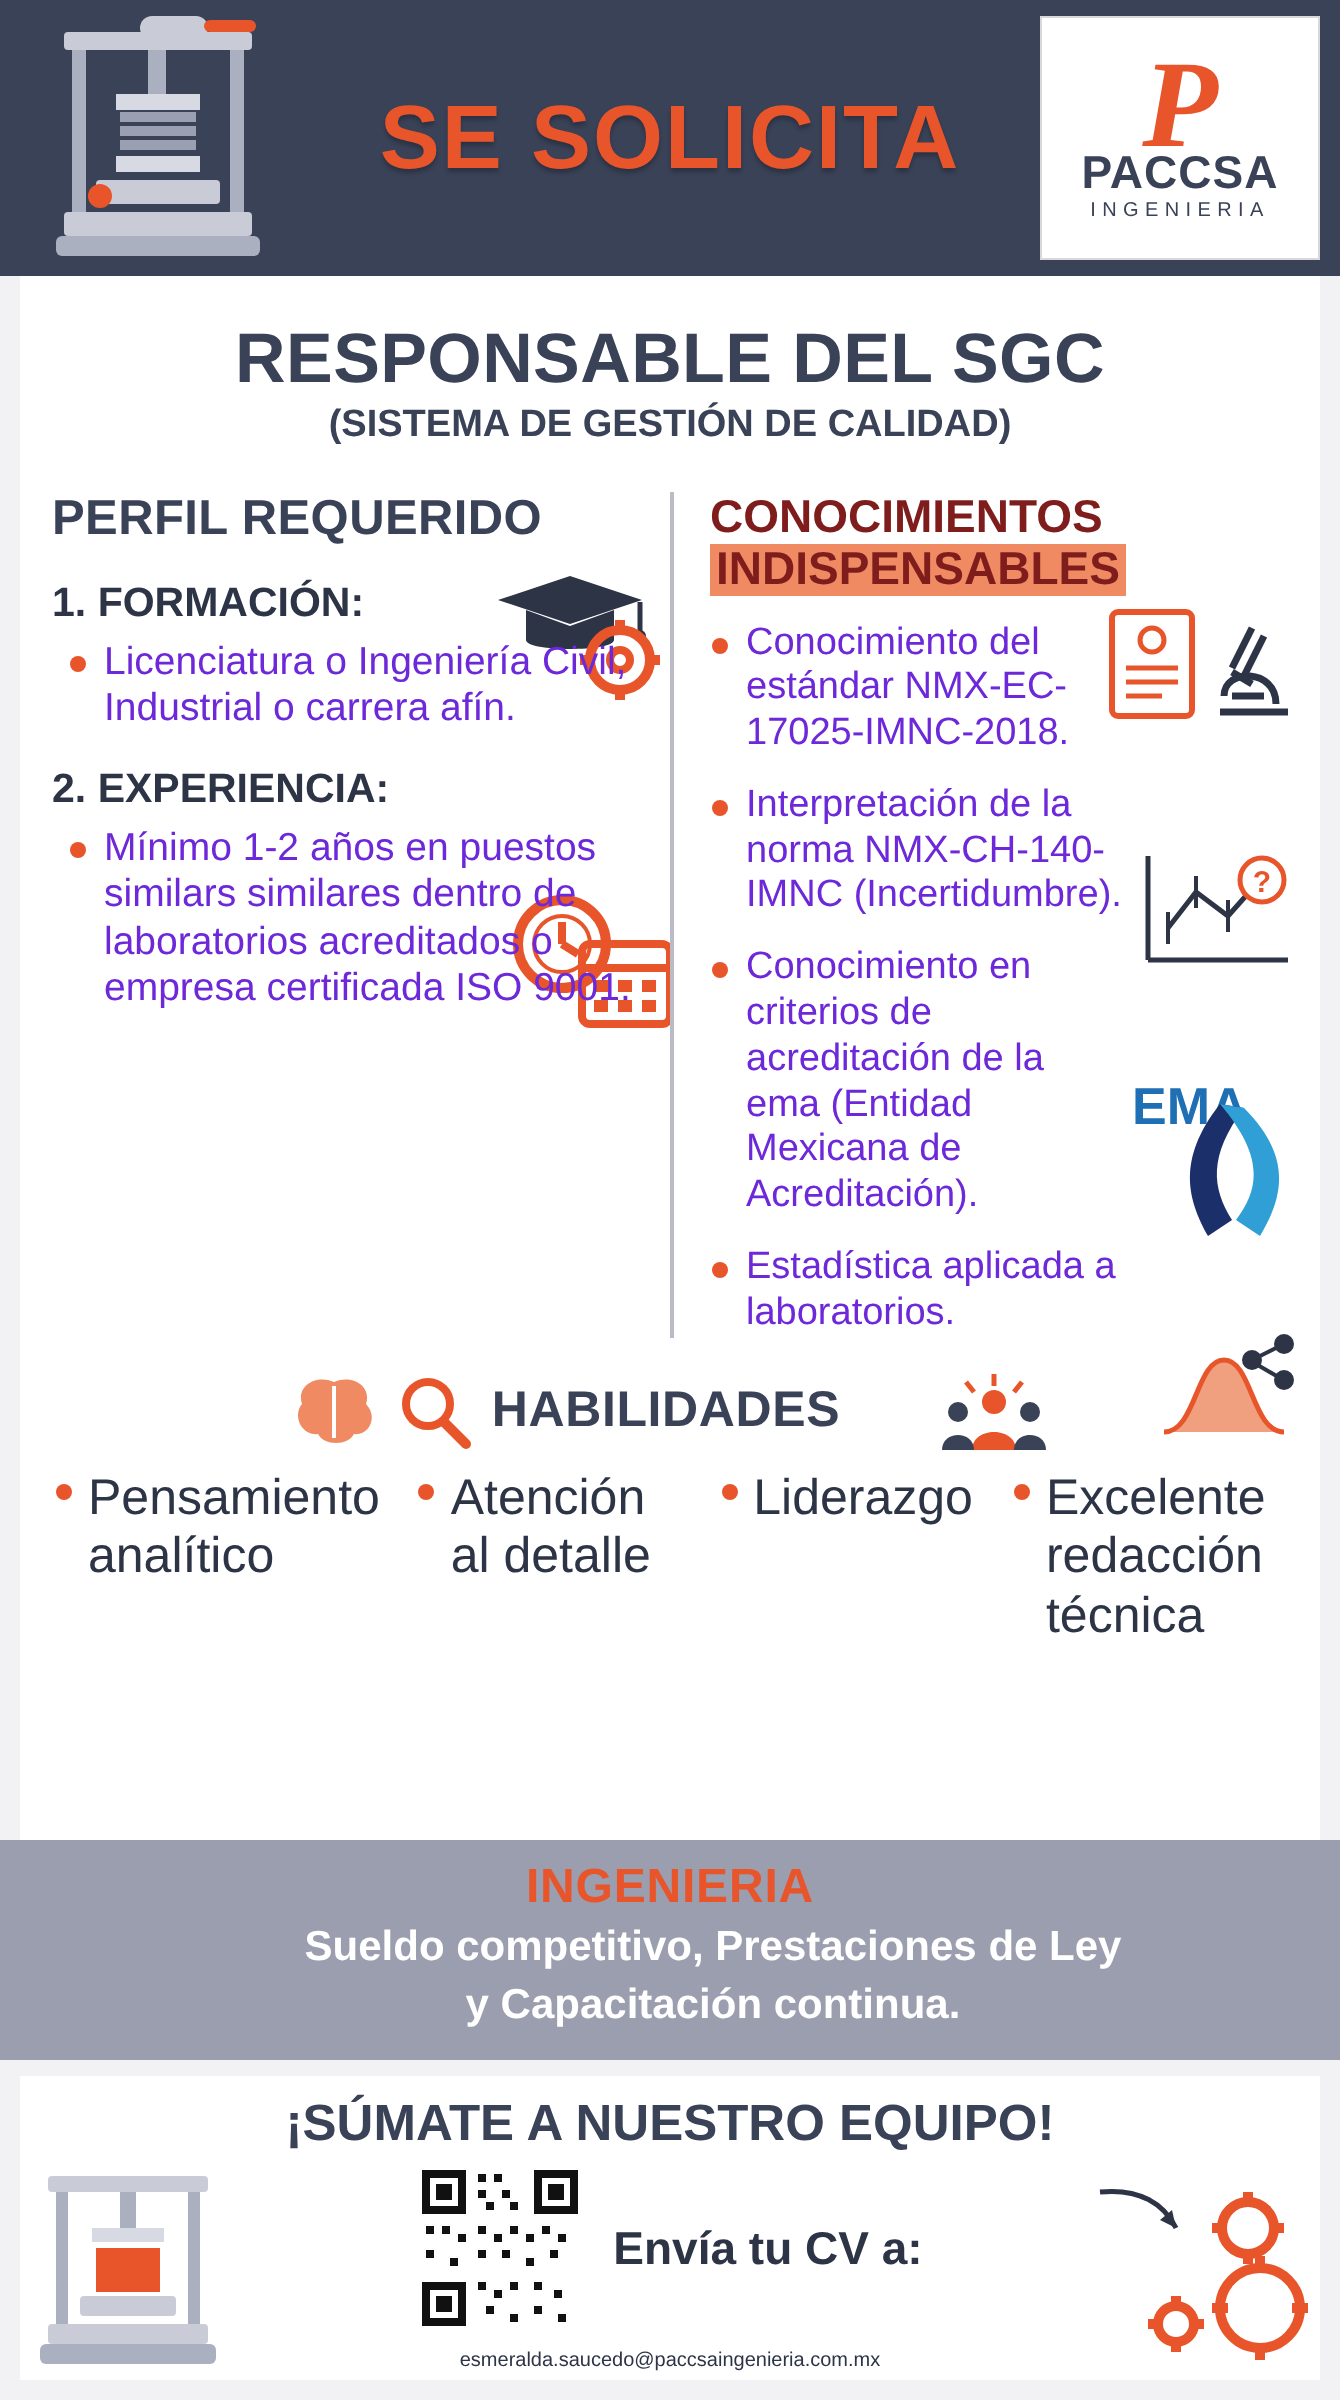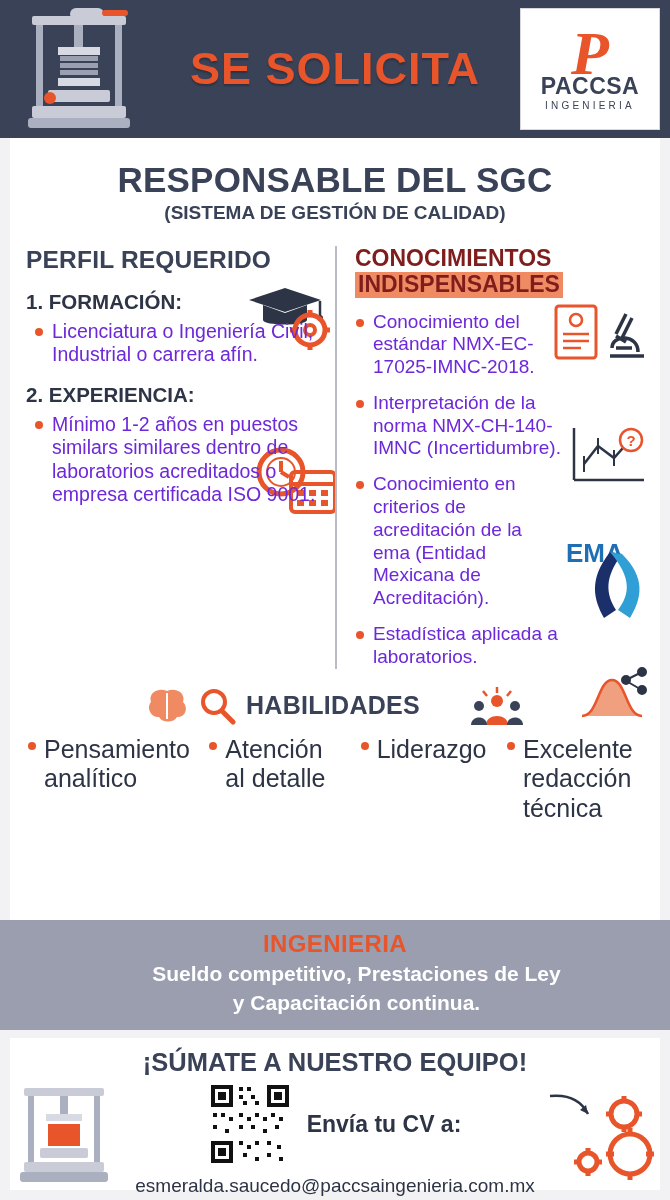--- a/index.html
+++ b/index.html
@@ -245,21 +245,21 @@
     width: 82px; height: 82px;
     margin-right: 16px;
   }
   .cv-label {
     color: #2d3446;
     font-size: 23px;
     font-weight: bold;
   }
   .email {
     color: #2d3446;
-    font-size: 19px;
+    font-size: 10px;
     margin-top: 10px;
   }
   .footer-press { position: absolute; left: 8px; bottom: 2px; }
   .footer-gears { position: absolute; right: 4px; bottom: 2px; }
 </style>
 </head>
 <body>
 
 <div class="poster">
 

